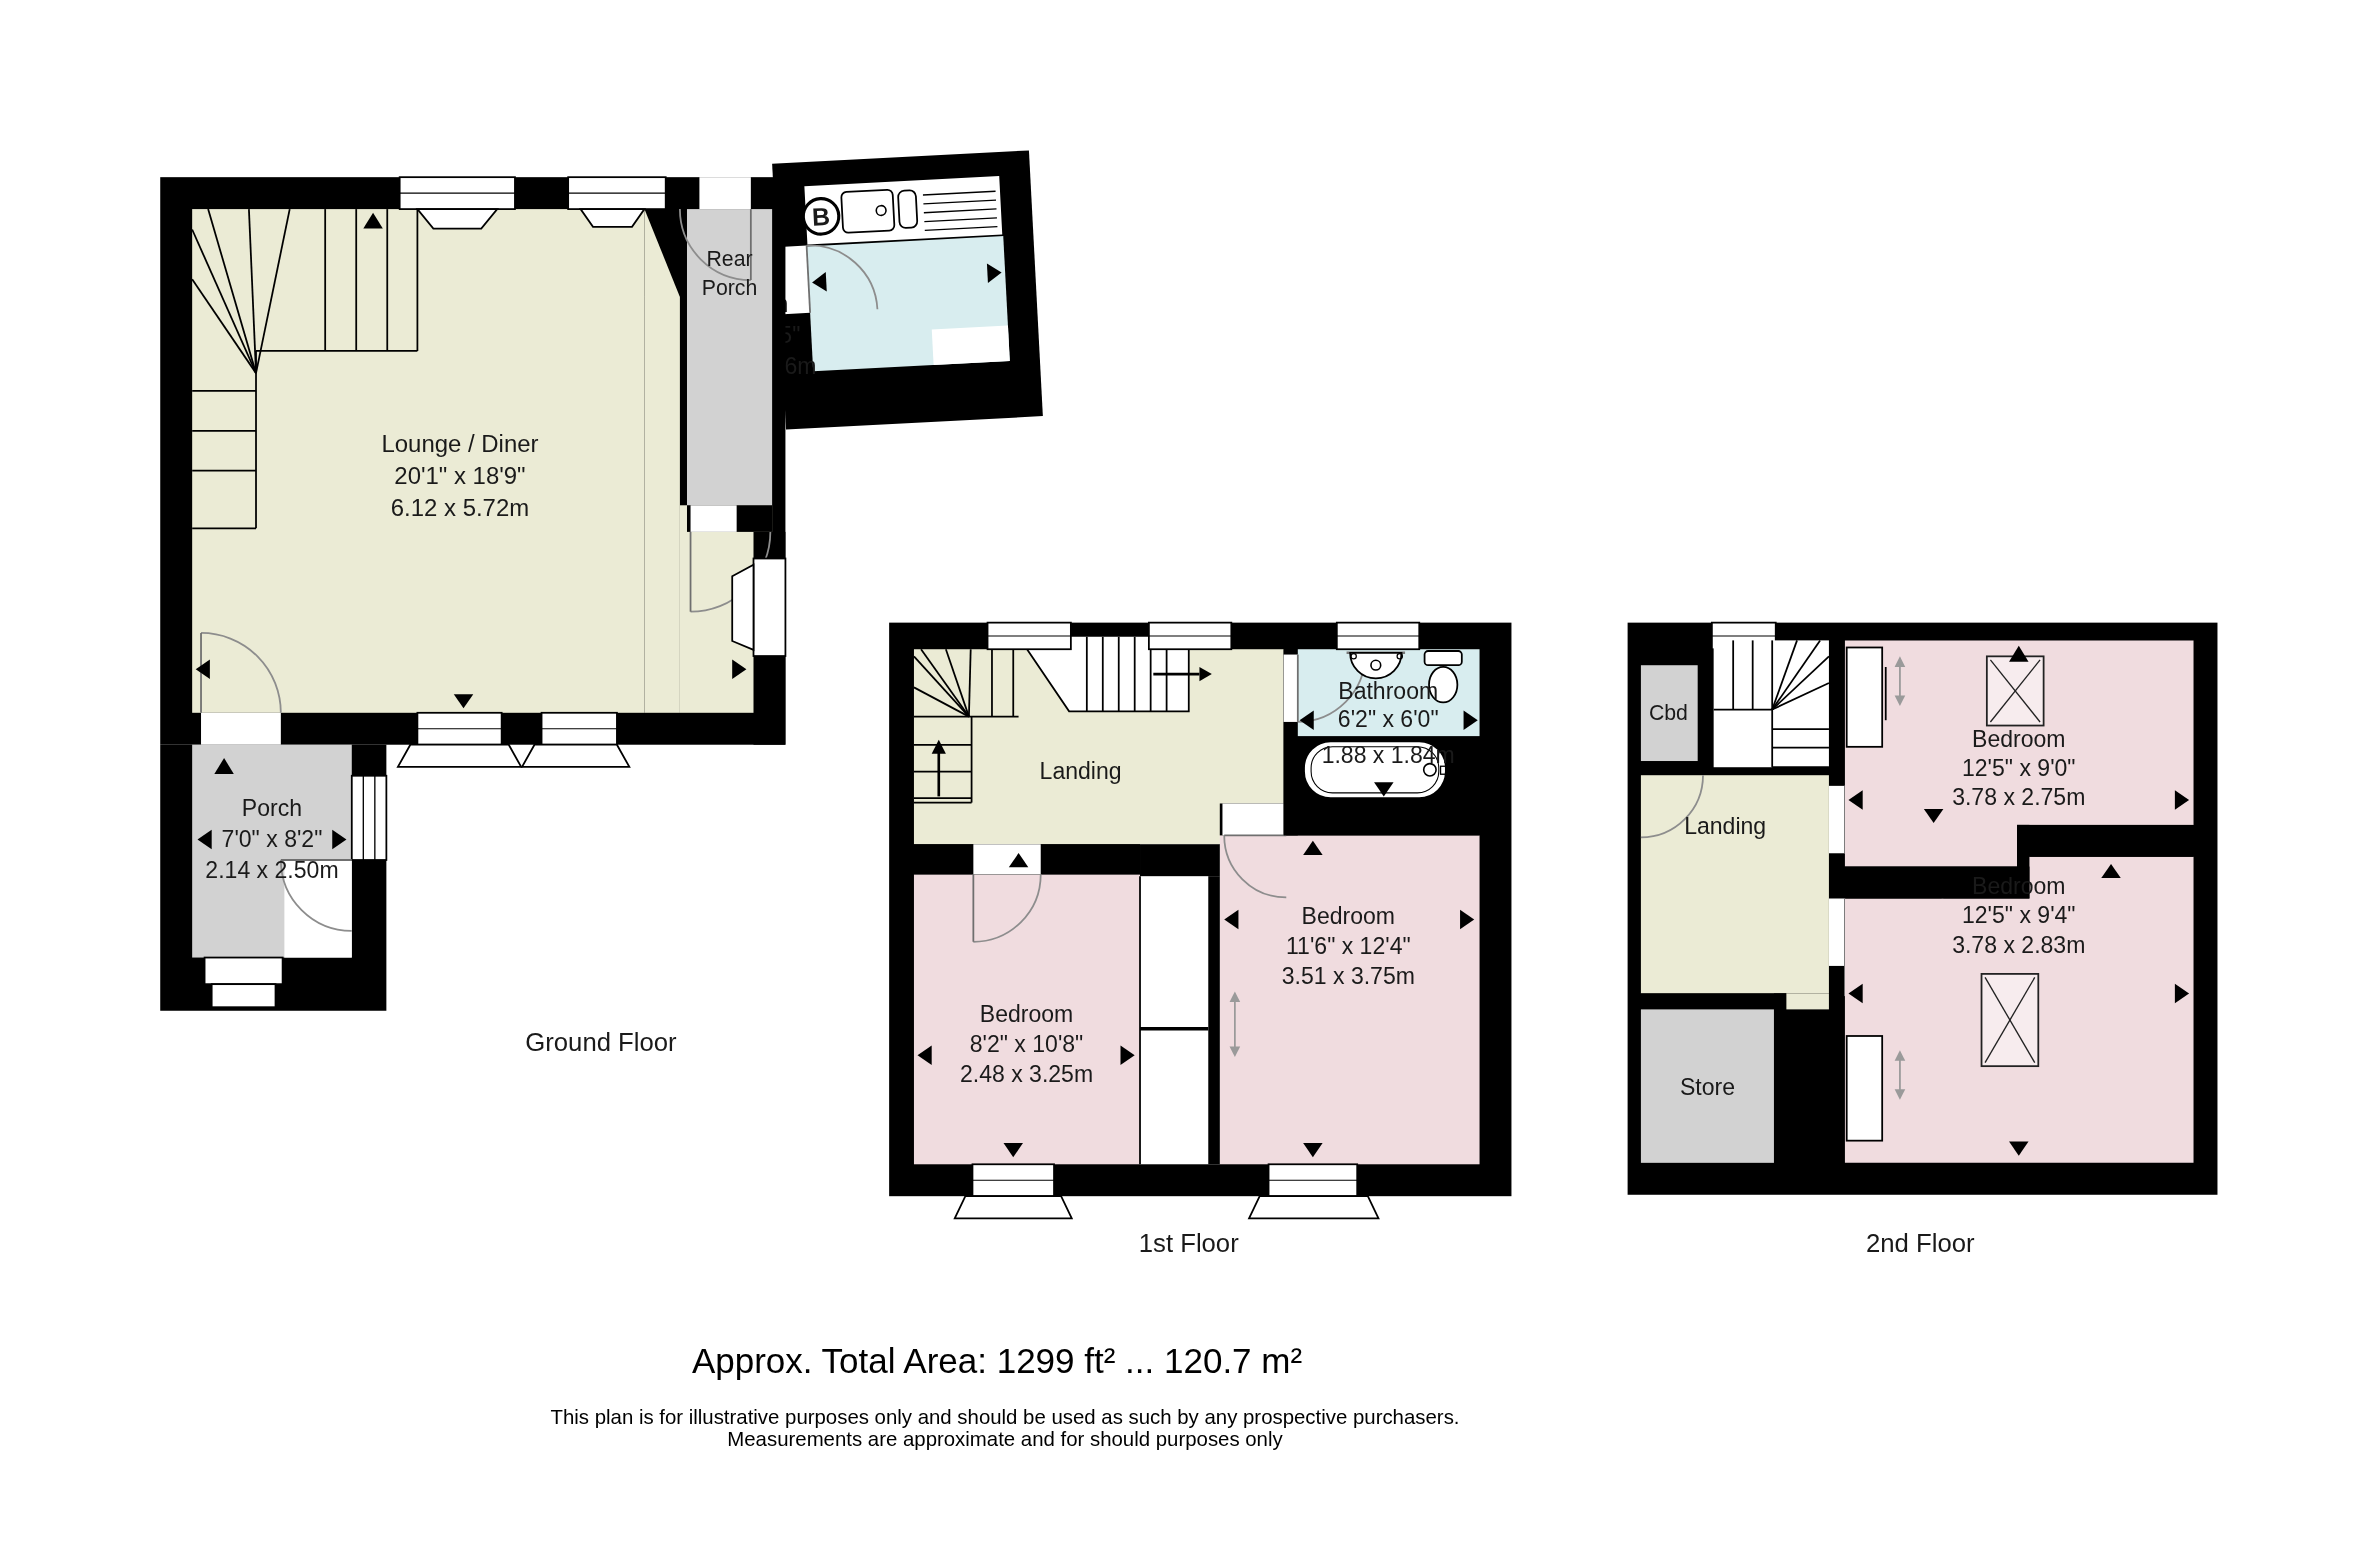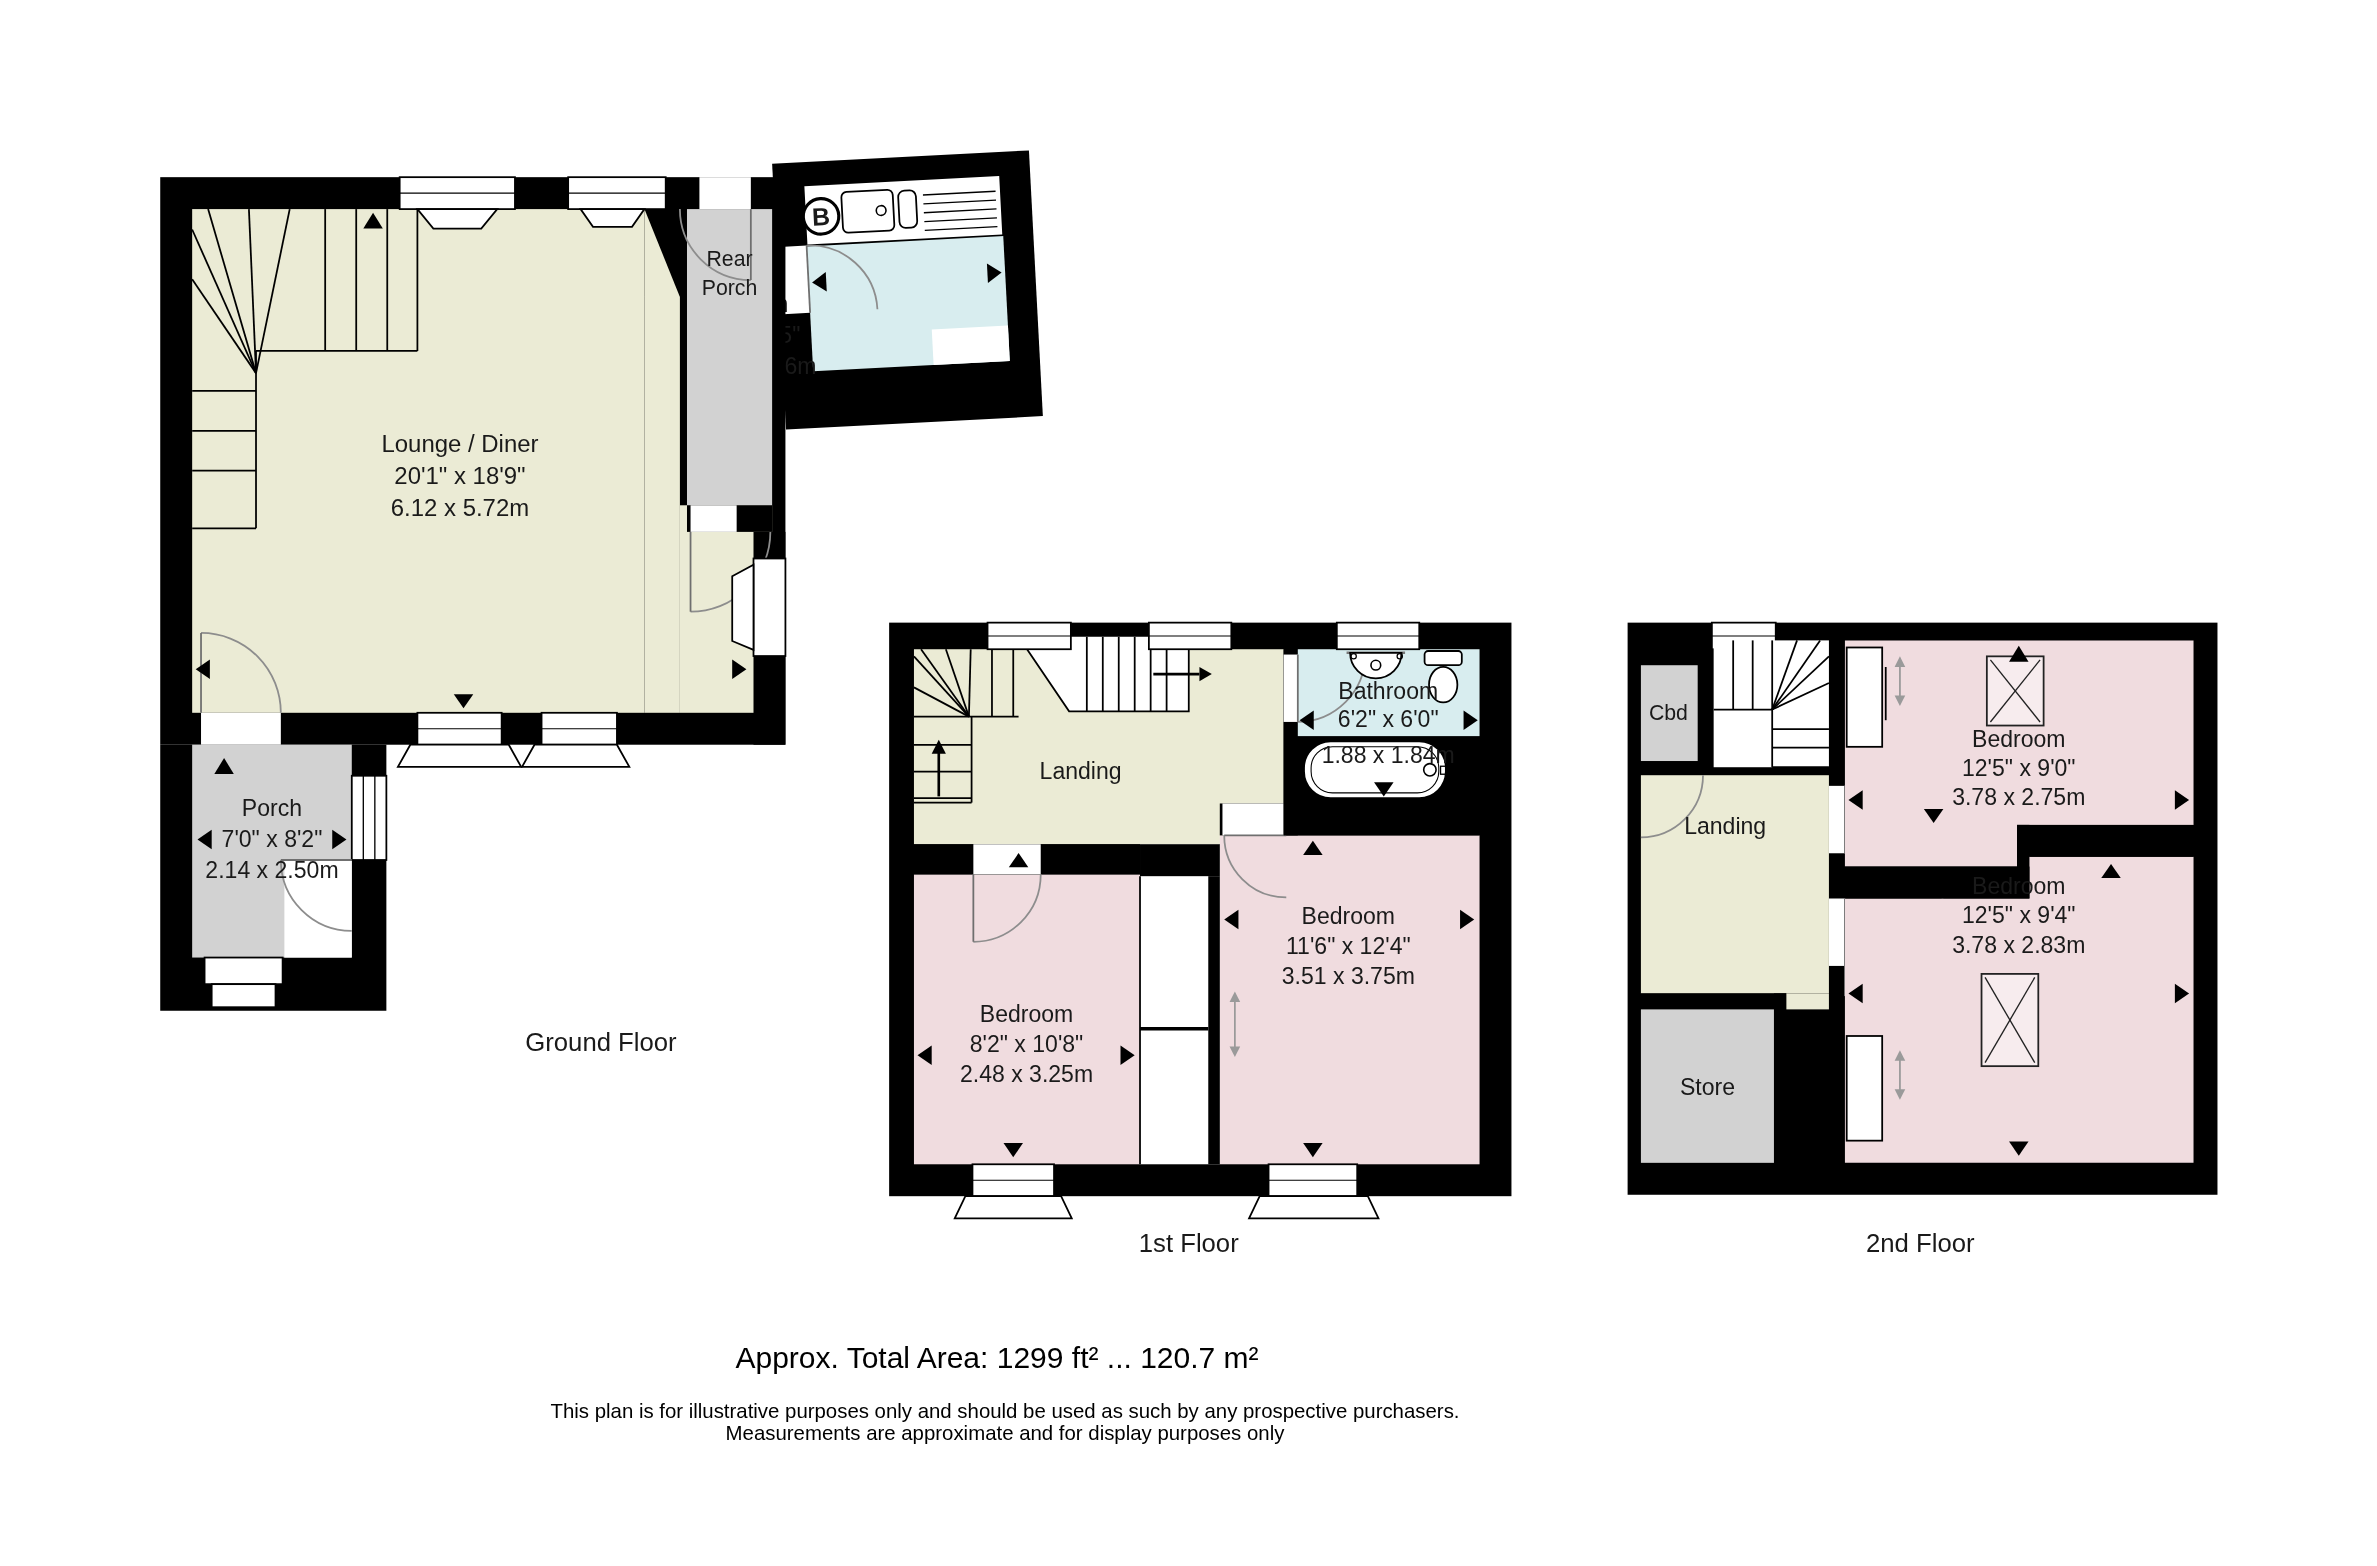--- a/index.html
+++ b/index.html
@@ -20,21 +20,21 @@
   .mark{fill:#000;}
   .gmark{stroke:#9a9a9a;stroke-width:2;}
   .gtri{fill:#9a9a9a;}
   text{fill:#1a1a1a;}
   .lbl{font-size:26px;text-anchor:middle;}
   .lbl27{font-size:27px;text-anchor:middle;}
   .lbl24{font-size:24px;text-anchor:middle;}
   .title{font-size:29px;text-anchor:middle;}
   .bo{font-size:28px;font-weight:bold;text-anchor:middle;}
   #footer{position:absolute;left:0;top:1341px;width:1994px;text-align:center;color:#000;}
-  #footer .total{font-size:30px;margin-bottom:25px;}
+  #footer .total{font-size:35px;margin-bottom:25px;}
   #footer .disc{font-size:20.4px;line-height:22px;padding-left:16px;}
 </style>
 </head>
 <body>
 
 <div id="canvas">
 
   <svg style="left:151px;top:155px" width="923" height="940" viewBox="0 0 1040 1060">
 
     <g transform="translate(700,10) rotate(-3)">
@@ -405,17 +405,17 @@
     <polygon class="mark" points="435,597 457,597 446,613"></polygon>
     <polygon class="mark" points="270,419 270,441 254,430"></polygon>
     <polygon class="mark" points="622,419 622,441 638,430"></polygon>
 
     <text class="title" x="335" y="722">2nd Floor</text>
   </svg>
 
   <div id="footer">
     <div class="total">Approx. Total Area: 1299 ft² ... 120.7 m²</div>
     <div class="disc">This plan is for illustrative purposes only and should be used as such by any prospective purchasers.</div>
-    <div class="disc">Measurements are approximate and for display purposes only</div>
+    <div class="disc">Measurements are approximate and for should purposes only</div>
   </div>
 
 </div>
 
 
 </body></html>

